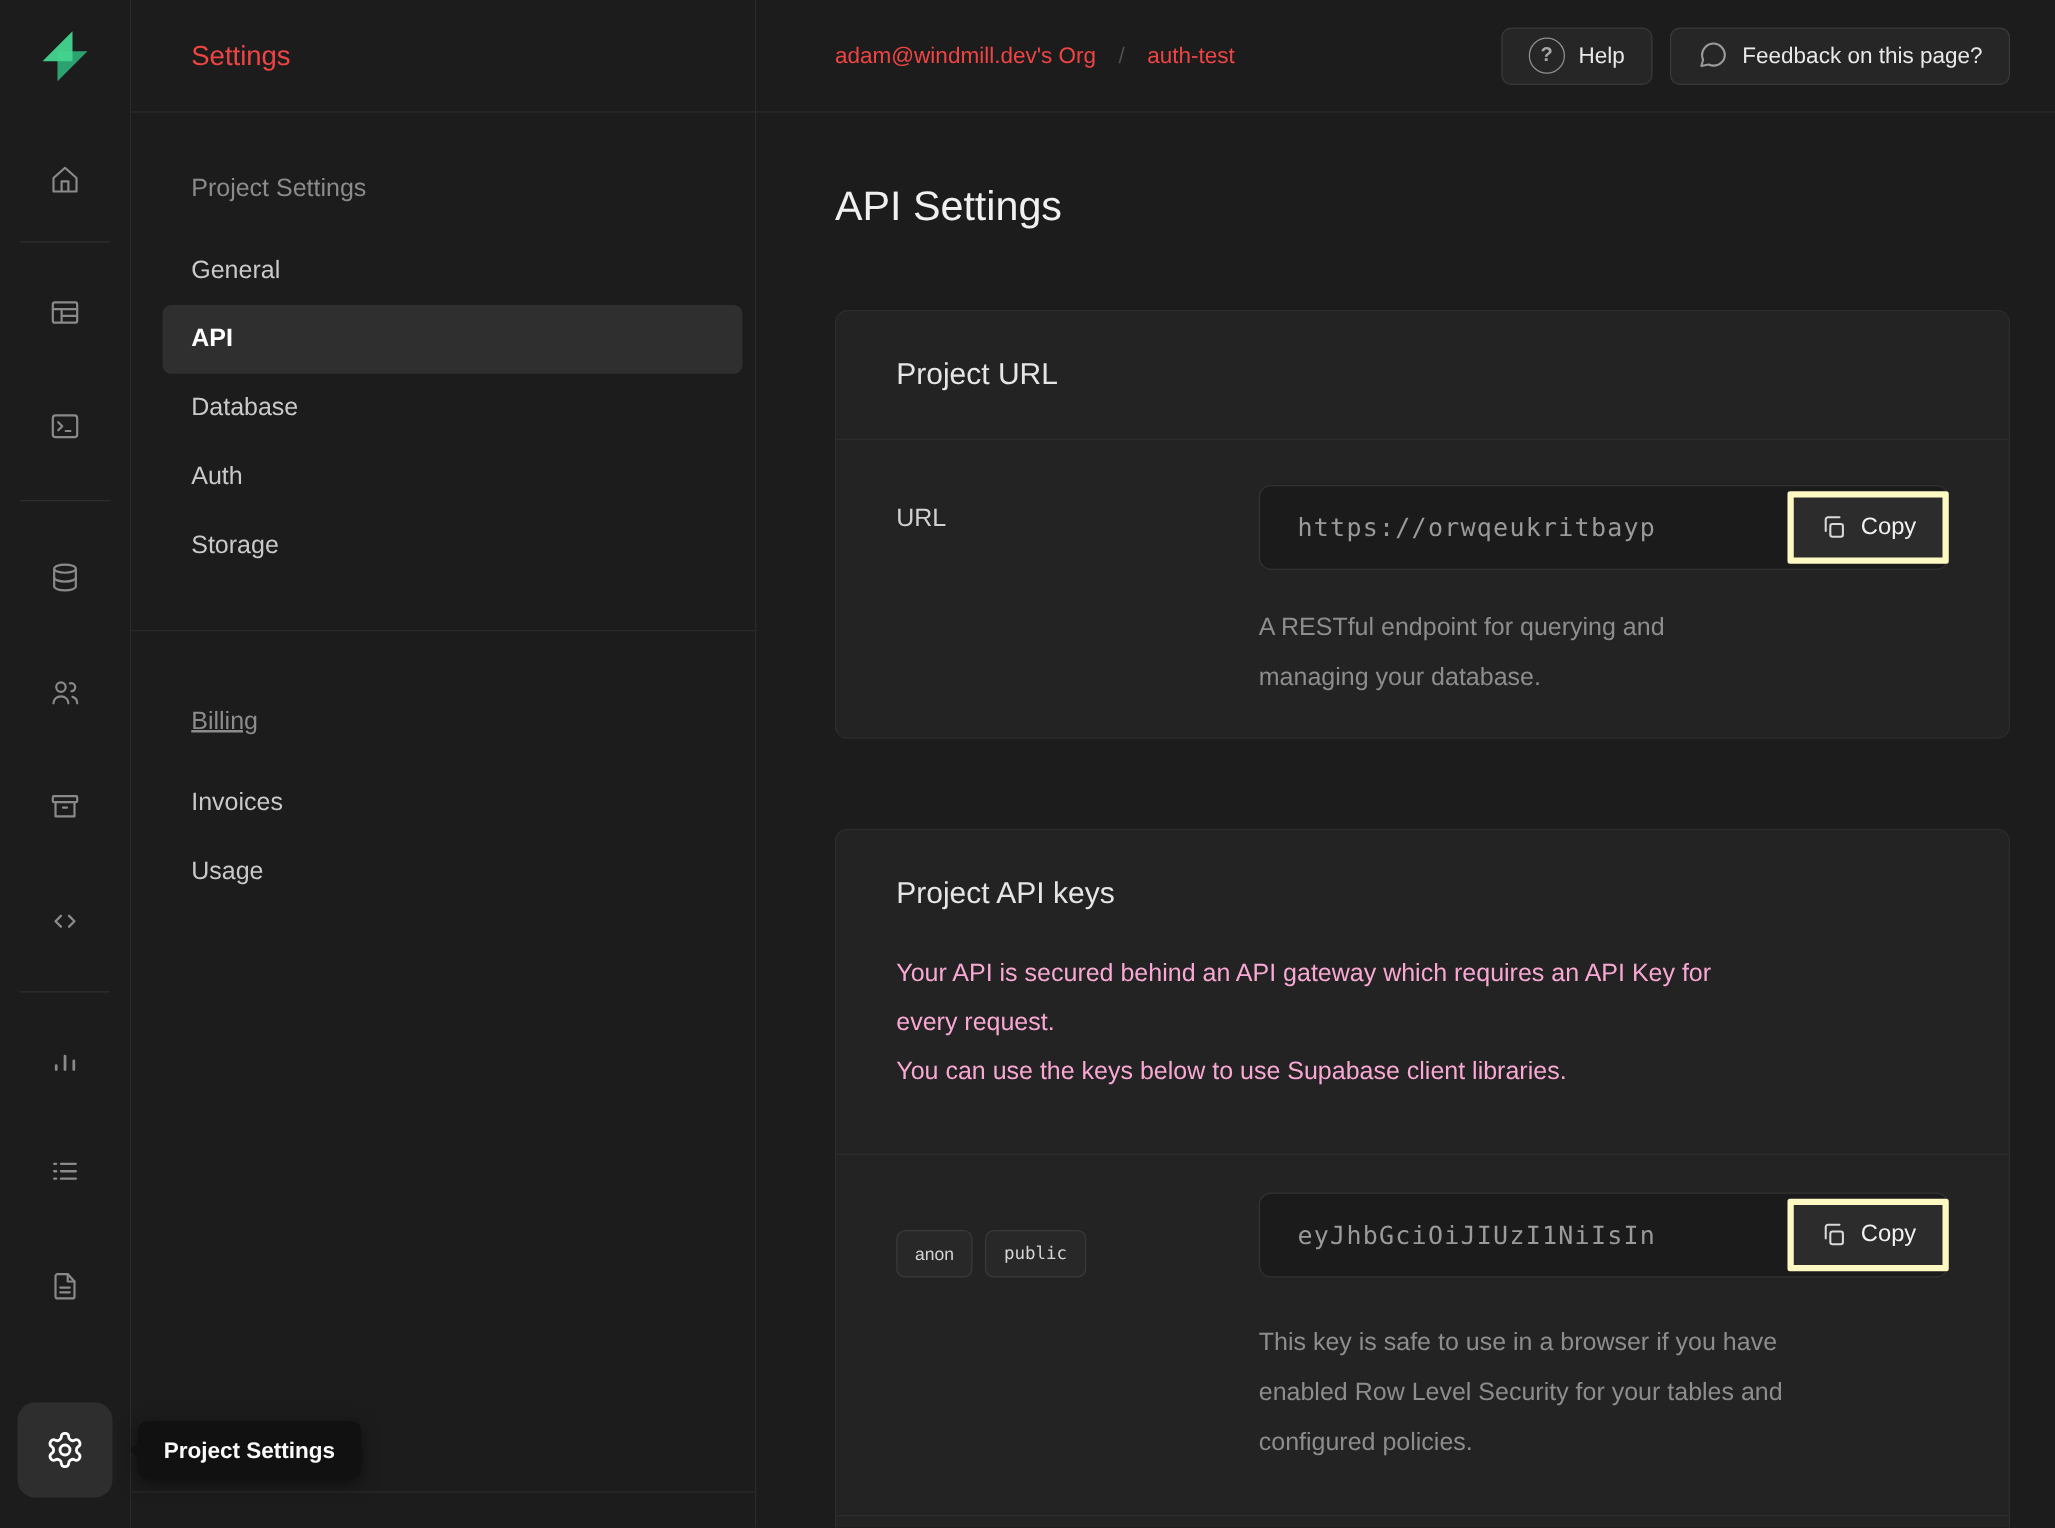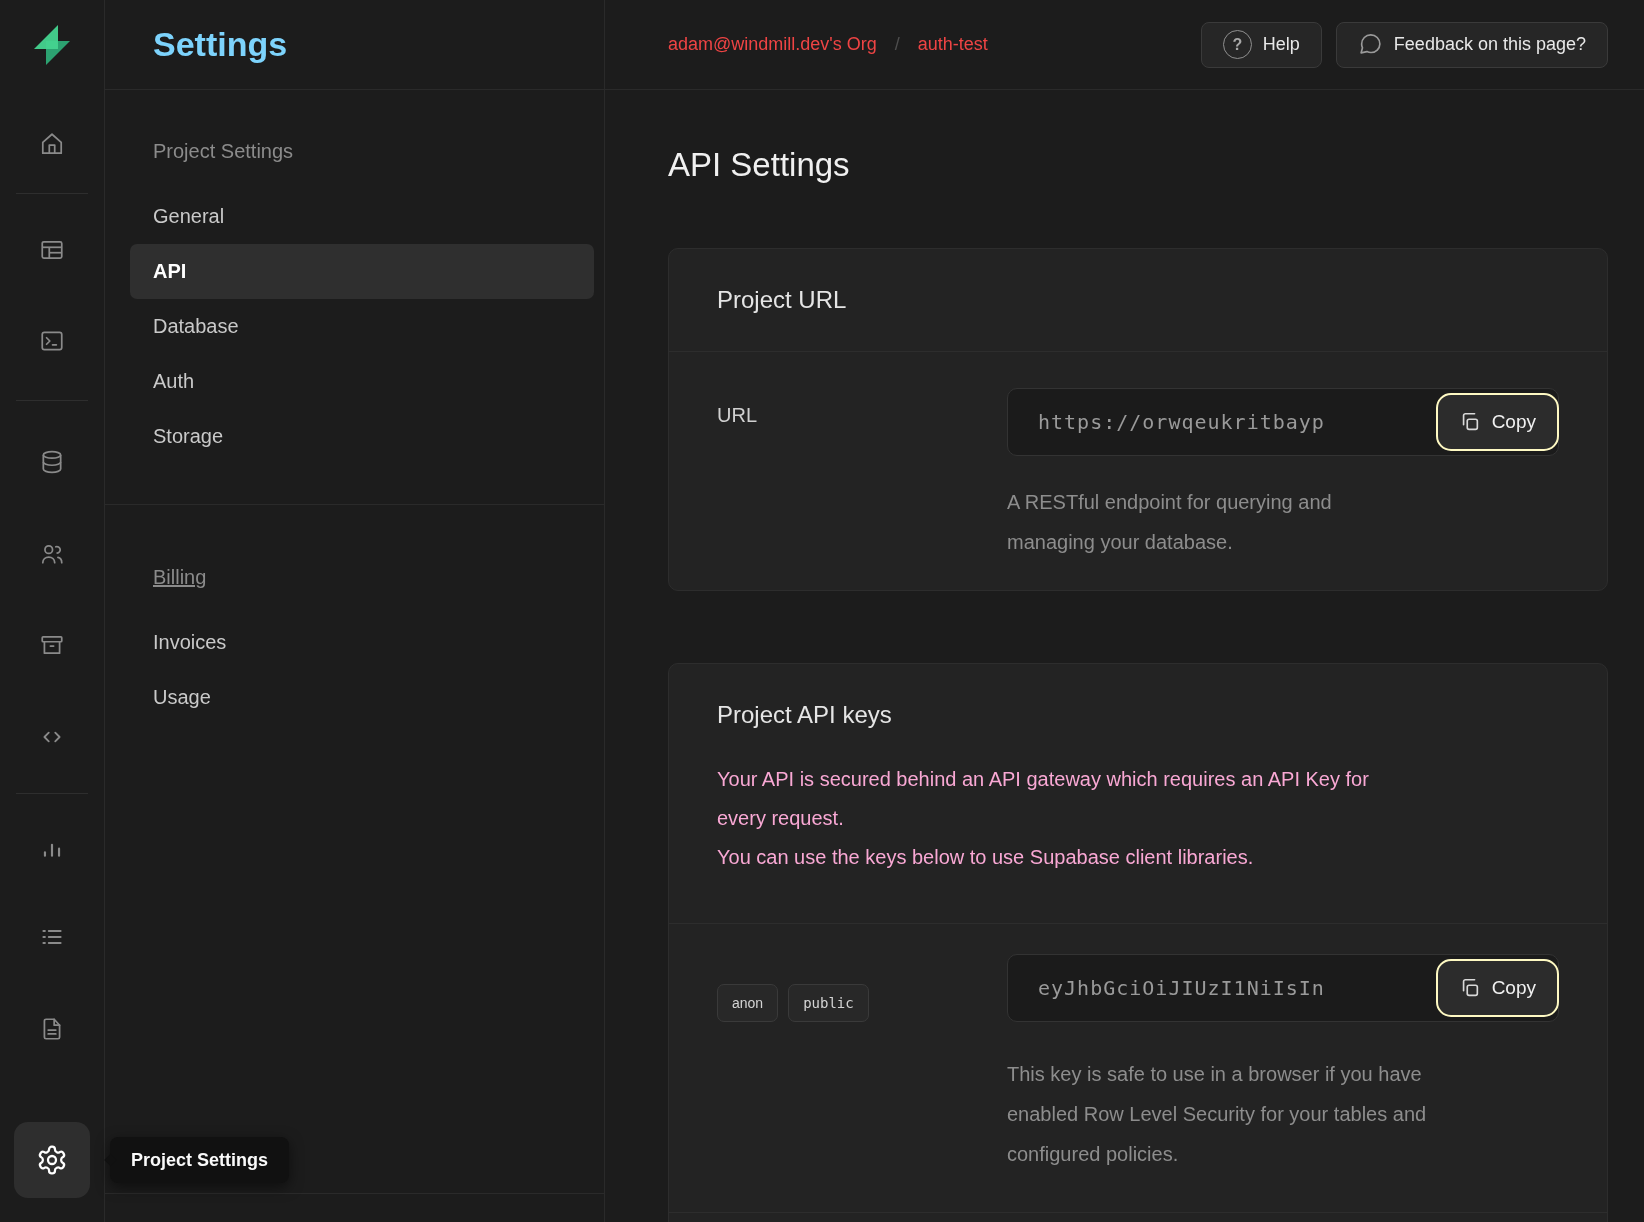--- a/index.html
+++ b/index.html
@@ -47,21 +47,21 @@
 
   
   .nav {
     width:500px; flex:none; border-right:1px solid #2a2a2a; position:relative;
     background:#1c1c1c;
   }
   .nav-header {
     height:90px; border-bottom:1px solid #2a2a2a; display:flex;
     align-items:center; padding-left:48px;
   }
-  .nav-title { font-size:34px; font-weight:700; color:#7dd3fc; }
+  .nav-title { font-size:22px; font-weight:400; color:#ef4444; }
   .nav-body { padding:50px 10px 0 25px; }
   .nav-heading { padding-left:23px; font-size:20px; color:#8b8b8b; margin-bottom:26px; }
   .nav-heading.billing { margin-top:61px;text-decoration:underline; }
   .nav-item {
     height:55px; display:flex; align-items:center; padding-left:23px;
     font-size:20px; color:#c9c9c9; border-radius:7px; cursor:pointer;
   }
   .nav-item.active { background:#2f2f2f; color:#ffffff; font-weight:600; }
   .nav-divider { border-top:1px solid #2a2a2a; margin:40px -10px 0 -25px; }
   .nav-bottom-divider { position:absolute; left:0; right:0; bottom:28px; border-top:1px solid #2a2a2a; }
@@ -106,21 +106,21 @@
     border-radius:10px; display:flex; align-items:center;
     padding:0 150px 0 30px; overflow:visible; cursor:text;
   }
   .field-text {
     font-family:"DejaVu Sans Mono","Liberation Mono",monospace;
     font-size:20px; color:#9a9a9a; letter-spacing:1px; white-space:nowrap; overflow:hidden;
   }
   .copy-btn {
     position:absolute; right:-1px; top:50%; transform:translateY(-50%);
     height:58px; padding:0 21px; display:flex; align-items:center; gap:11px;
-    background:#2c2c2c; border:2px solid #fef9c3; border-radius:15px;
+    background:#2c2c2c; border:5px solid #fef9c3; border-radius:2px;
     font-size:19px; color:#f0f0f0; cursor:pointer; white-space:nowrap;text-align:center;
   }
   .copy-btn svg { width:22px; height:22px; color:#d9d9d9; }
   .field-desc { margin-top:26px; font-size:20px; line-height:40px; color:#8d8d8d; }
   .url-desc { max-width:405px; }
   .key-desc { margin-top:32px; max-width:450px; }
   .badges { display:flex; gap:10px; padding-top:14px; }
   .badge {
     height:38px; line-height:36px; padding:0 14px; background:#282828;
     border:1px solid #3a3a3a; border-radius:7px; font-size:14px; color:#d4d4d4;

